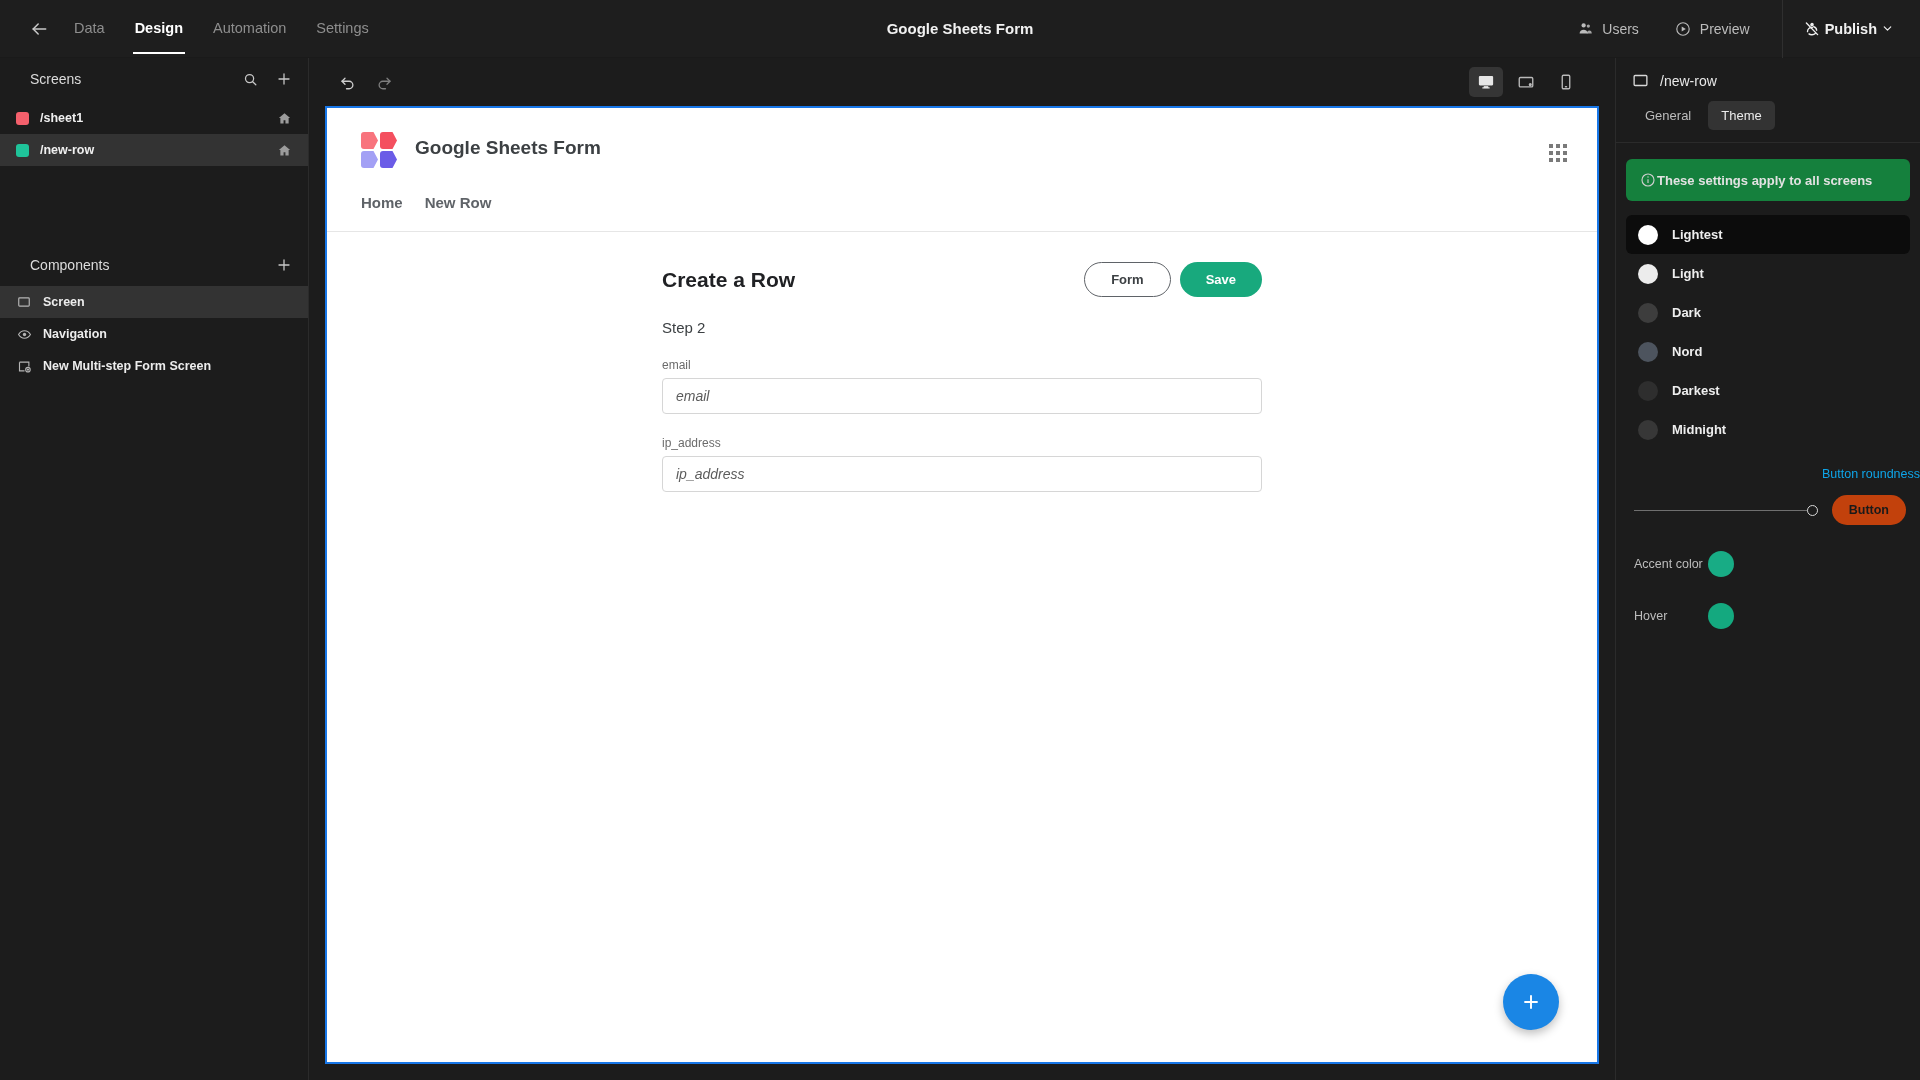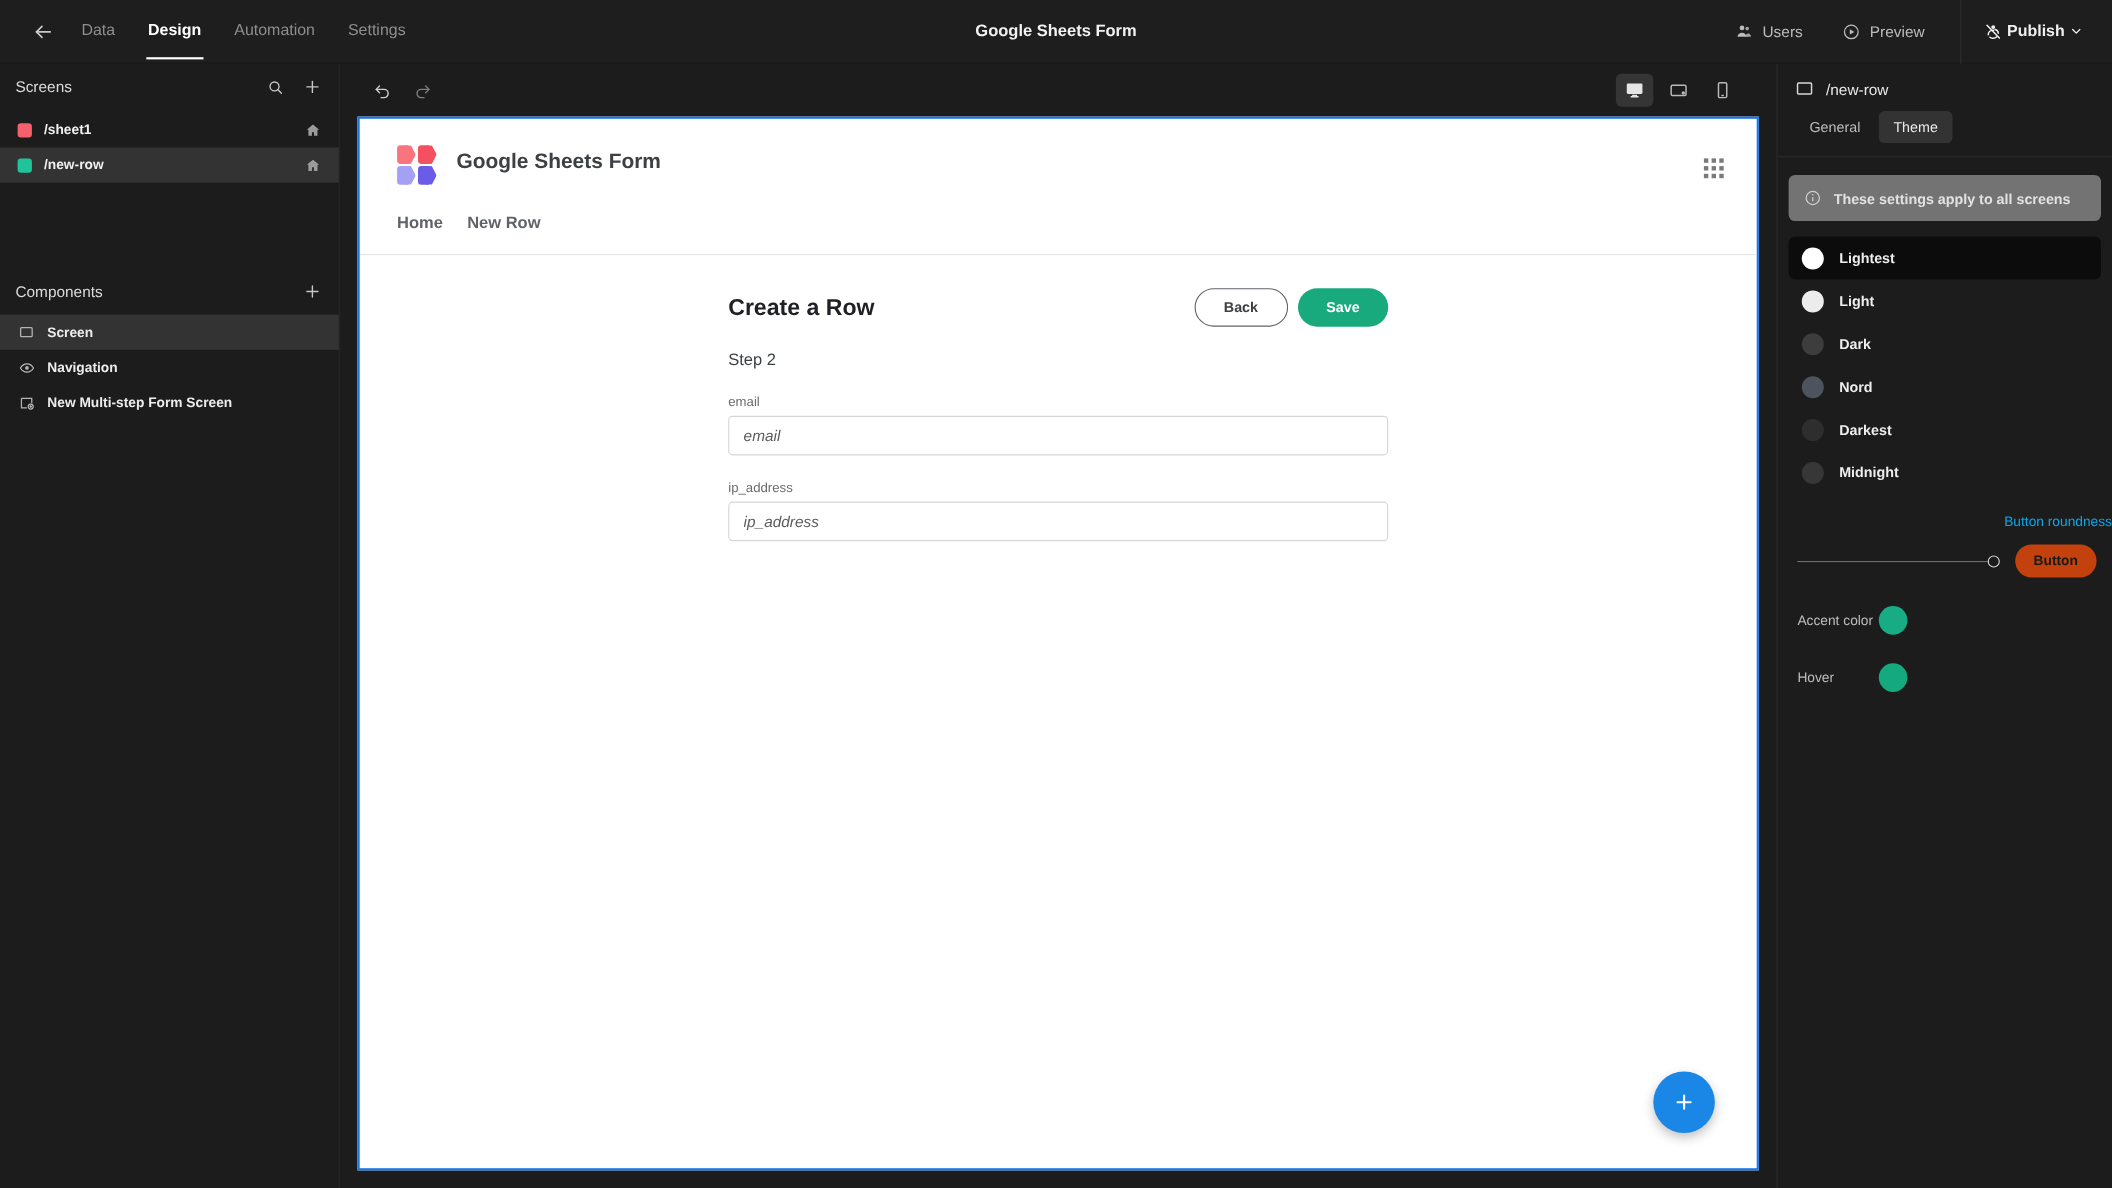--- a/index.html
+++ b/index.html
@@ -54,21 +54,21 @@
 
   
   .body-wrap { display: flex; width: 100%; height: 1022px; }
 
   
   .left {
     width: 309px; flex: 0 0 309px; background: #1c1c1c;
     border-right: 1px solid #2b2b2b; display: flex; flex-direction: column;
   }
   .panel-head {
-    height: 42px; display: flex; align-items: center; padding: 0 14px 0 14px;
+    height: 42px; display: flex; align-items: center; padding: 0 14px 0 14px; margin-left: 16px;
   }
   .panel-head .ttl { font-size: 14px; color: #dcdcdc; }
   .panel-head .acts { margin-left: auto; display: flex; align-items: center; gap: 14px; }
   .ico-btn { width: 20px; height: 20px; display:flex; align-items:center; justify-content:center; color: #c8c8c8; cursor: pointer; }
   .screens-list { padding-top: 2px; }
   .screen-row {
     height: 32px; display: flex; align-items: center; padding: 0 16px 0 16px;
     cursor: pointer; gap: 11px;
   }
   .screen-row.selected { background: #333333; }
@@ -160,22 +160,22 @@
   .right-head { padding: 14px 16px 0 16px; }
   .right-title { display: flex; align-items: center; gap: 11px; }
   .right-title .nm { font-size: 14px; color: #e8e8e8; }
   .seg { display: flex; gap: 4px; margin-top: 12px; padding-bottom: 12px; }
   .seg-btn {
     font-size: 13px; color: #bdbdbd; padding: 7px 13px; border-radius: 5px; cursor: pointer;
   }
   .seg-btn.active { background: #333333; color: #ebebeb; }
   .right-sep { height: 1px; background: #2b2b2b; }
   .notice {
-    margin: 16px 10px 0 10px; background: #737373; border-radius: 6px;
-    display: flex; align-items: center; gap: 11px; padding: 13px 14px;
+    margin: 16px 10px 0 10px; background: #15803d; border-radius: 6px;
+    display: flex; align-items: center; gap: 1px; padding: 13px 14px;
     font-size: 13px; color: #e2e2e2; font-weight: bold;
   }
   .theme-list { margin: 14px 10px 0 10px; }
   .theme-row {
     height: 39px; display: flex; align-items: center; gap: 14px; padding: 0 12px;
     border-radius: 6px; cursor: pointer;
   }
   .theme-row.selected { background: #0c0c0c; }
   .theme-dot { width: 20px; height: 20px; border-radius: 50%; flex: 0 0 20px; }
   .theme-name { font-size: 13px; font-weight: bold; color: #eeeeee; }
@@ -426,21 +426,21 @@
           <a>New Row</a>
         </div>
         <div class="nav-rule"></div>
 
         <div class="form-wrap">
           <div class="form-inner">
 
             <div class="form-top">
               <div class="form-title">Create a Row</div>
               <div class="form-btns">
-                <button class="btn-back">Back</button>
+                <button class="btn-back">Form</button>
                 <button class="btn-save">Save</button>
               </div>
             </div>
 
             <div class="step-label">Step 2</div>
 
             <div class="field">
               <div class="field-label">email</div>
               <input type="text" placeholder="email" style="">
             </div>

